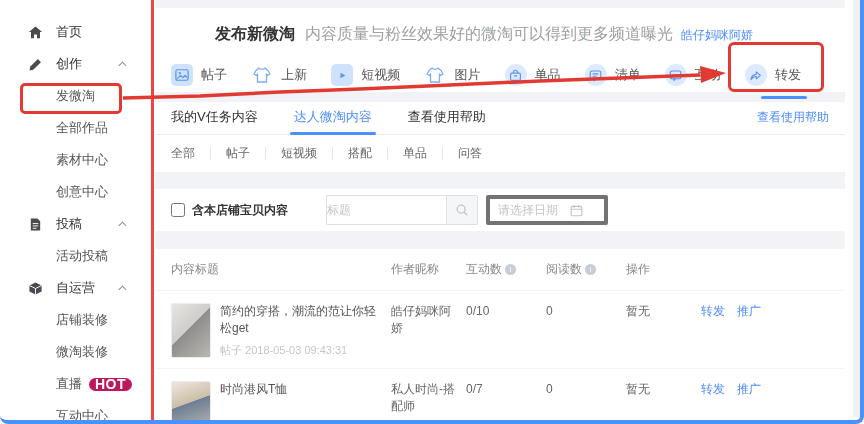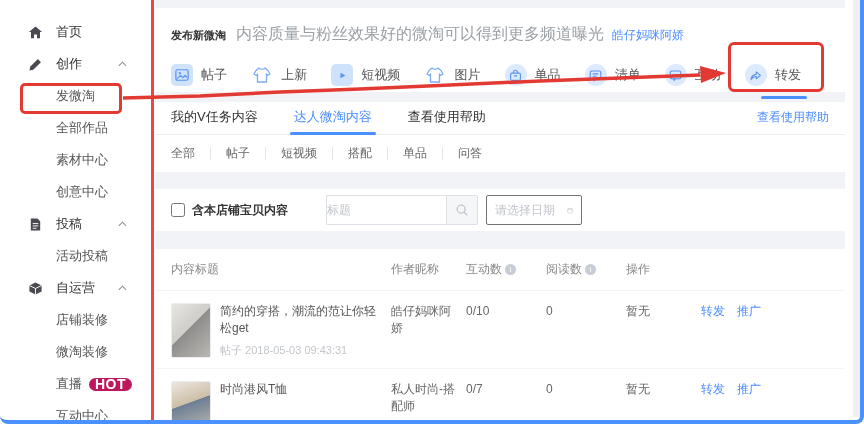--- a/index.html
+++ b/index.html
@@ -35,21 +35,21 @@
   .main {
     position:absolute; left:155px; top:0; width:690px; height:421px;
     display:flex; flex-direction:column; background:#fff;
   }
   .gap { background:#f1f3f6; flex:0 0 auto; }
   .panel { background:#fff; flex:0 0 auto; }
 
   
   .p1 { height:84px; padding:16px 16px 0 16px; }
   .p1-title-row { display:flex; align-items:baseline; }
-  .p1-title { font-size:11px; font-weight:bold; color:#333; }
+  .p1-title { font-size:16px; font-weight:bold; color:#333;margin-left:44px; }
   .p1-sub { font-size:16px; color:#9aa0a6; margin-left:10px; }
   .link { color:#4a8cff; cursor:pointer; }
   .p1-help { font-size:12px; margin-left:8px; }
   .ctabs { display:flex; justify-content:space-between; margin-top:13px; padding-right:28px; }
   .ctab { display:flex; align-items:center; cursor:pointer; position:relative; height:34px; }
   .ctab .ic { width:22px; height:22px; margin-right:8px; display:flex; align-items:center; justify-content:center; }
   .ctab .lbl { font-size:13px; color:#555; }
   .ic-round { background:#ddeafd; border-radius:50%; }
   .ic-square { background:#cfe2fb; border-radius:5px; }
   .ctab .active-underline {
@@ -79,21 +79,21 @@
   .search-input {
     width:120px; height:30px; border:1px solid #dcdfe4; border-right:none;
     border-radius:2px 0 0 2px; padding:0 0; font-size:12px; color:#333; outline:none;
     font-family:inherit;
   }
   .search-input::placeholder, .date-input::placeholder { color:#c0c4cb; }
   .search-btn {
     width:32px; height:30px; background:#f5f6f8; border:1px solid #dcdfe4;
     border-radius:0 2px 2px 0; display:flex; align-items:center; justify-content:center; cursor:pointer;
   }
-  .date-group { display:flex; align-items:center; margin-left:8px; height:30px; border:1px solid #737373; border-radius:2px; padding:0 8px; width:96px; }
+  .date-group { display:flex; align-items:center; margin-left:8px; height:30px; border:4px solid #737373; border-radius:2px; padding:0 8px; width:122px; }
   .date-input { border:none; outline:none; width:72px; font-size:12px; color:#333; font-family:inherit; }
 
   
   .p4 { flex:1 1 auto; overflow:hidden; }
   .tgrid { display:grid; grid-template-columns:220px 75px 80px 80px 75px 1fr; padding-left:16px; }
   .thead { height:42px; align-items:center; border-bottom:1px solid #f2f3f5; }
   .th { font-size:12px; color:#888; line-height:15px; padding-right:10px; display:flex; align-items:center; flex-wrap:wrap; }
   .info-dot {
     display:inline-block; width:11px; height:11px; border-radius:50%;
     background:#c8ccd4; color:#fff; font-size:8px; line-height:11px; text-align:center;

